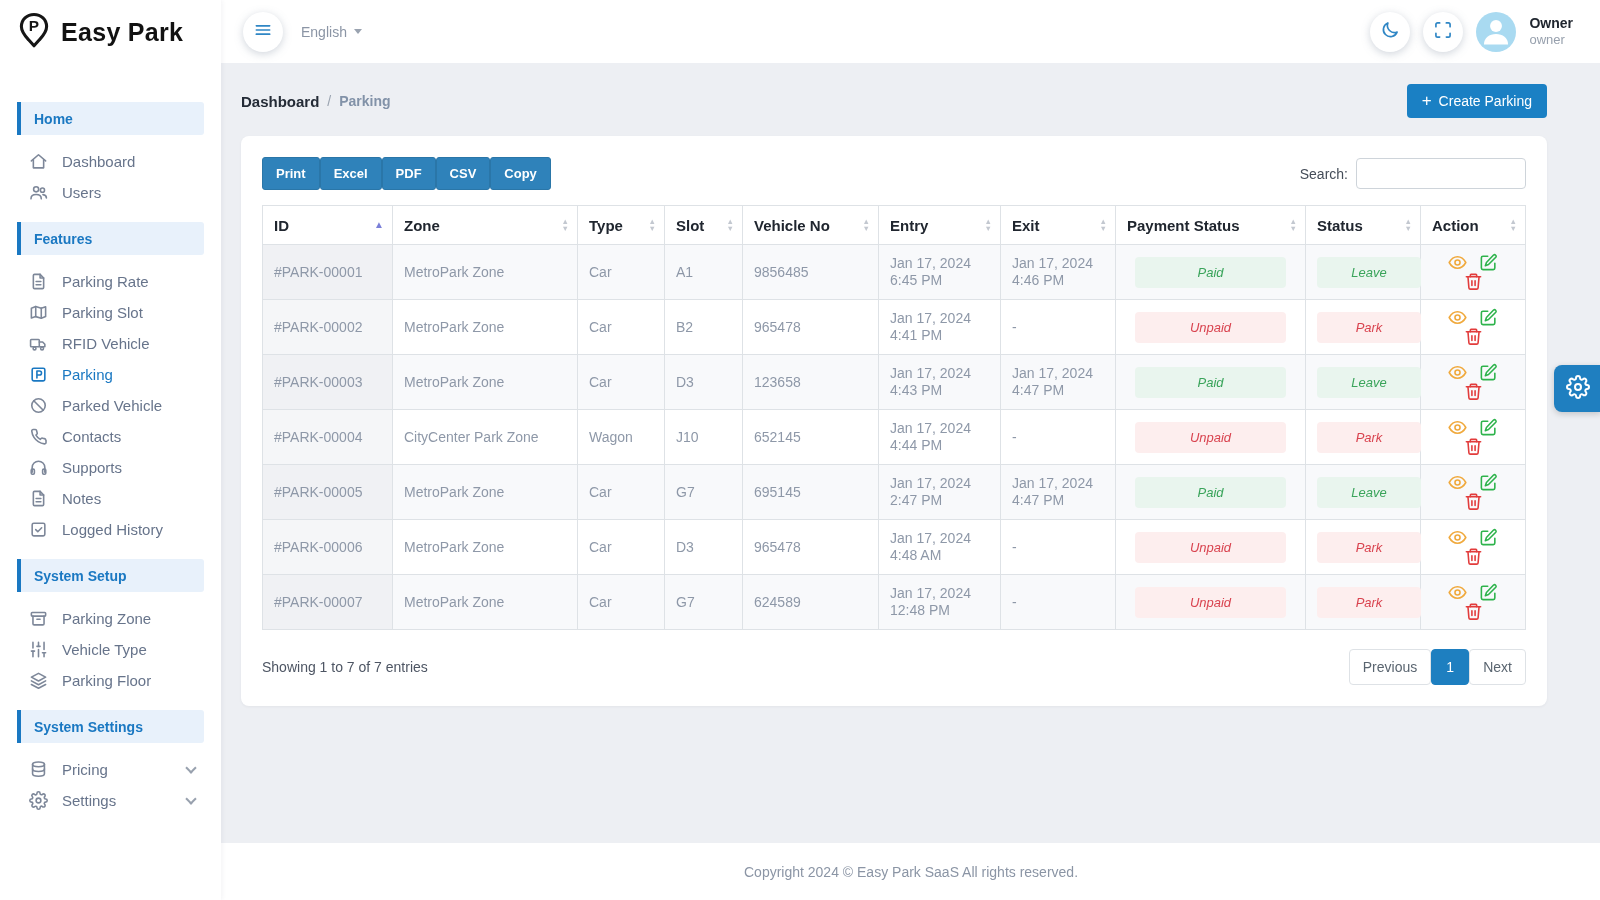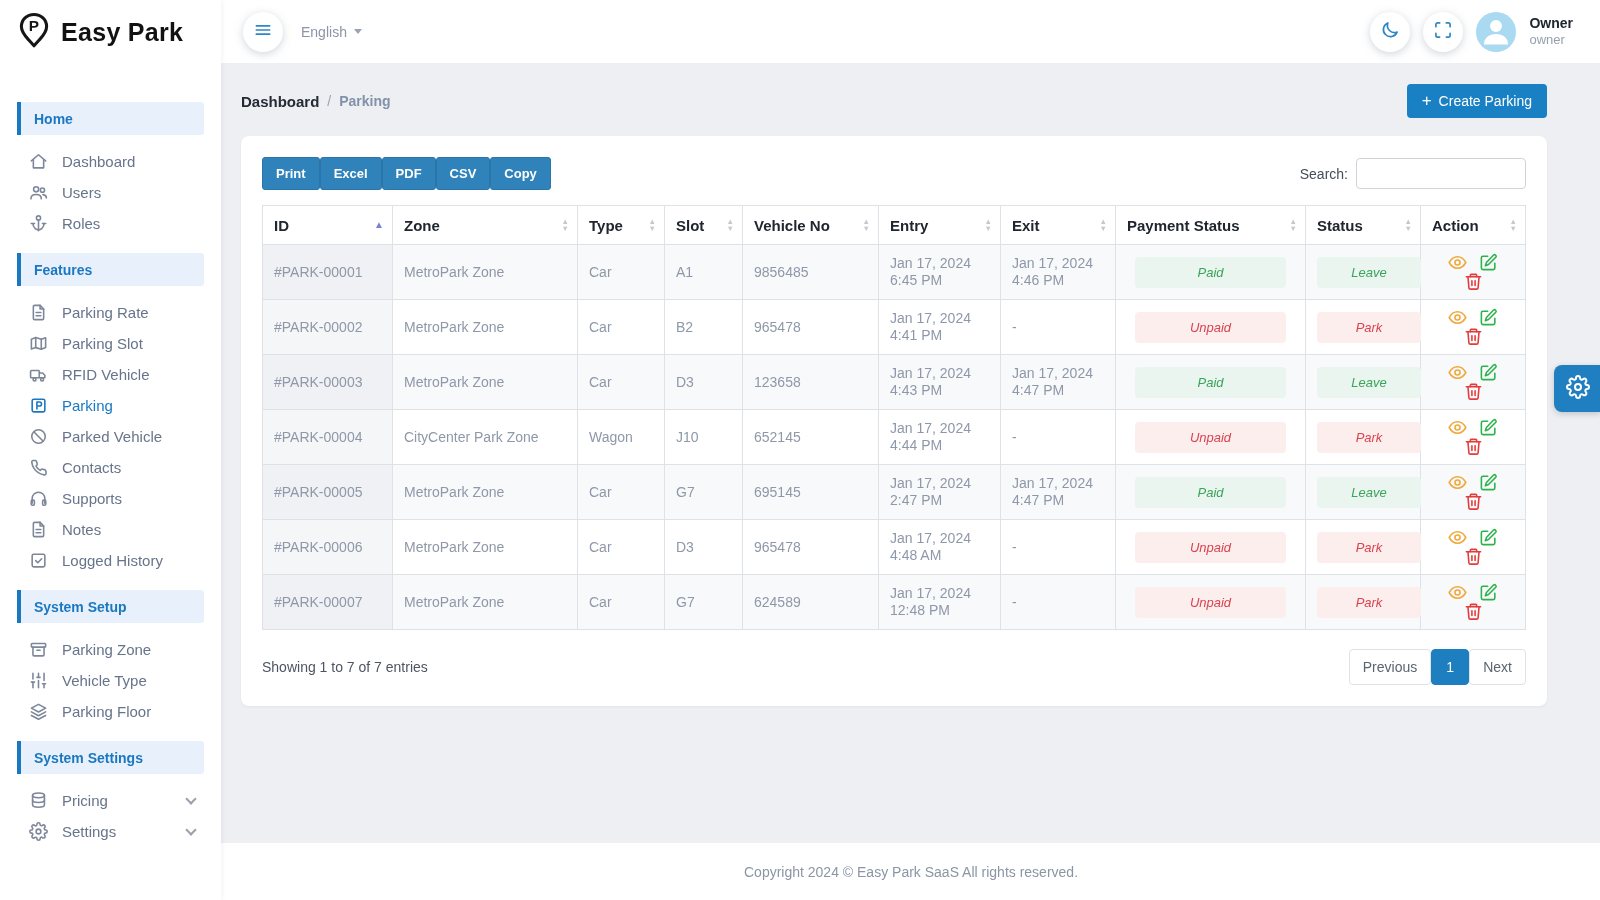--- a/index.html
+++ b/index.html
@@ -135,31 +135,20 @@
         <div class="nav-item">
           <span class="nav-ic">
             <svg viewBox="0 0 24 24" fill="none" stroke="currentColor" stroke-width="2" stroke-linecap="round" stroke-linejoin="round">
               <circle cx="9" cy="8" r="3.2"></circle>
               <path d="M2.5 20c0-3.4 2.9-5.4 6.5-5.4s6.5 2 6.5 5.4"></path>
               <circle cx="17" cy="9" r="2.6"></circle>
               <path d="M17.6 14.7c2.4.3 4.4 1.9 4.4 4.3"></path>
             </svg>
           </span>
           <span>Users</span>
-        </div>
-        <div class="nav-item">
-          <span class="nav-ic">
-            <svg viewBox="0 0 24 24" fill="none" stroke="currentColor" stroke-width="2" stroke-linecap="round" stroke-linejoin="round">
-              <circle cx="12" cy="5" r="2.6"></circle>
-              <path d="M12 7.6V21"></path>
-              <path d="M5 12c0 5.5 4.5 8 7 8s7-2.5 7-8"></path>
-              <path d="M2.8 12H7M17 12h4.2"></path>
-            </svg>
-          </span>
-          <span>Roles</span>
         </div>
         <div class="sec-head">
           <span>Features</span>
         </div>
         <div class="nav-item">
           <span class="nav-ic">
             <svg viewBox="0 0 24 24" fill="none" stroke="currentColor" stroke-width="2" stroke-linecap="round" stroke-linejoin="round">
               <path d="M14 3H7a1.5 1.5 0 00-1.5 1.5v15A1.5 1.5 0 007 21h10a1.5 1.5 0 001.5-1.5V7.5z"></path>
               <path d="M14 3v4.5h4.5"></path>
               <path d="M9 12h6M9 16h6"></path>

